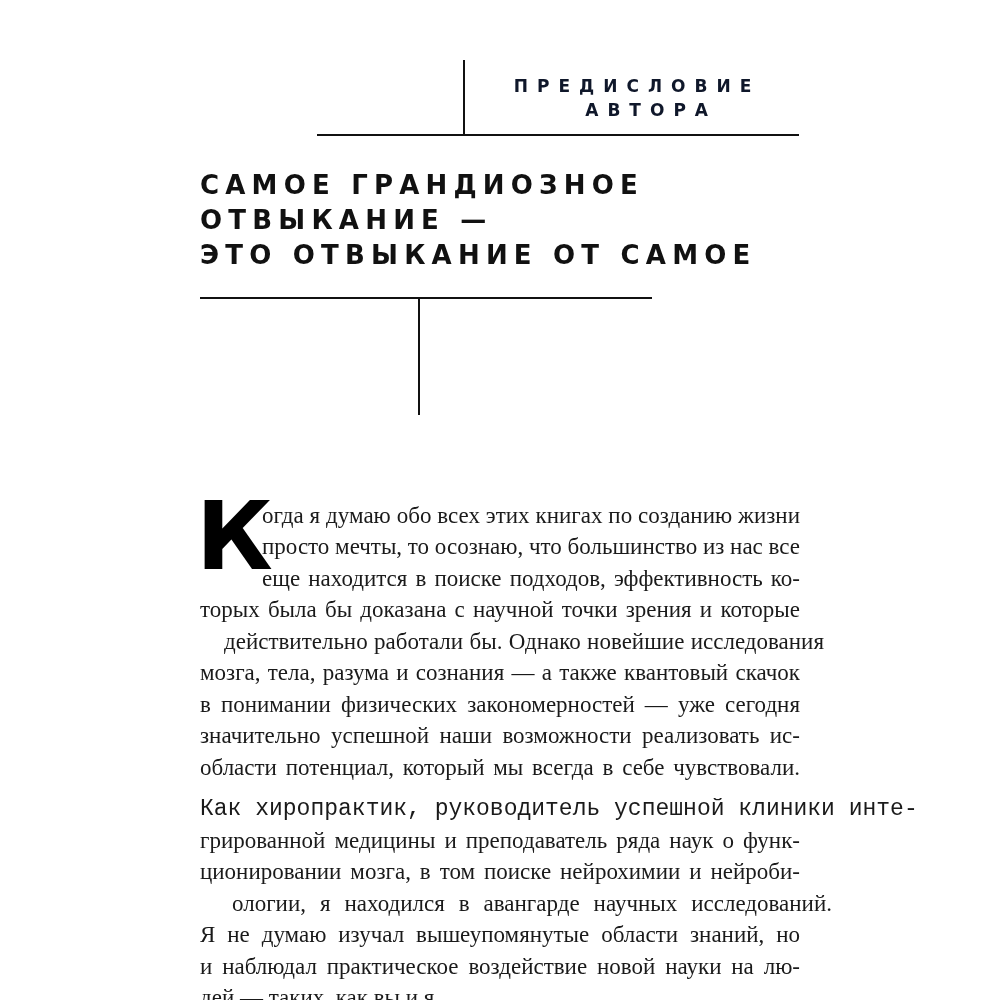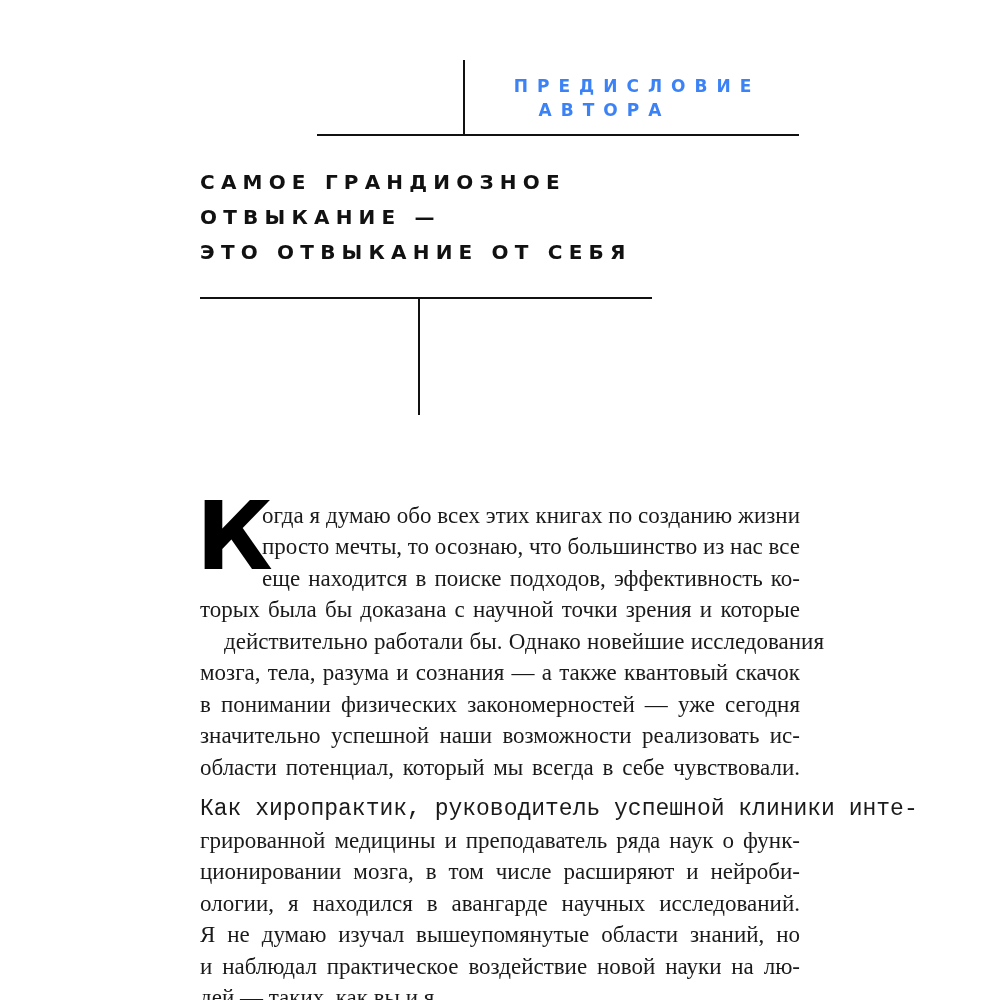--- a/index.html
+++ b/index.html
@@ -1,49 +1,49 @@
 <!DOCTYPE html>
 <html><head>
 <meta charset="utf-8">
 <style>
   html, body { margin:0; padding:0; background:#ffffff; }
   body { width:1000px; height:1000px; position:relative; overflow:hidden; color:#111; }
   .line { position:absolute; background:#111; }
-  .kicker { position:absolute; font-family:"DejaVu Sans", sans-serif; font-weight:bold; font-size:17px; letter-spacing:9px; text-align:center; color:#3b82f6; }
-  .title-line { position:absolute; left:200px; font-family:"DejaVu Sans", sans-serif; font-weight:bold; font-size:20px; letter-spacing:6.2px; color:#111; white-space:nowrap; }
+  .kicker { position:absolute; font-family:"DejaVu Sans", sans-serif; font-weight:bold; font-size:17px; letter-spacing:9px; text-align:center; color:#0f172a; }
+  .title-line { position:absolute; left:200px; font-family:"DejaVu Sans", sans-serif; font-weight:bold; font-size:26px; letter-spacing:6.2px; color:#111; white-space:nowrap; }
   .body-line { position:absolute; left:200px; width:600px; font-family:"Liberation Serif", serif; font-size:23px; color:#1a1a1a; white-space:nowrap; text-align:justify; text-align-last:justify; }
   .dropcap { position:absolute; left:196px; top:490px; font-family:"DejaVu Sans", sans-serif; font-weight:bold; font-size:94px; line-height:94px; color:#000; }
 </style>
 </head>
 <body>
 
 <div class="line" style="left:463px; top:60px; width:2px; height:76px;"></div>
 <div class="line" style="left:317px; top:134px; width:482px; height:2px;"></div>
 
 <div class="kicker" style="left:492px; top:76px; width:290px;">ПРЕДИСЛОВИЕ</div>
-<div class="kicker" style="left:492px; top:100px; width:225px;">АВТОРА</div>
+<div class="kicker" style="left:492px; top:100px; width:225px;text-align:right;">АВТОРА</div>
 
 <div class="title-line" style="top:170px;">САМОЕ ГРАНДИОЗНОЕ</div>
 <div class="title-line" style="top:205px;">ОТВЫКАНИЕ —</div>
-<div class="title-line" style="top:240px;">ЭТО ОТВЫКАНИЕ ОТ СЕБЯ</div>
+<div class="title-line" style="top:240px;">ЭТО ОТВЫКАНИЕ ОТ САМОЕ</div>
 
 <div class="line" style="left:200px; top:297px; width:452px; height:2px;"></div>
 <div class="line" style="left:418px; top:298px; width:2px; height:117px;"></div>
 
 <div class="dropcap">К</div>
 
 <div class="body-line" style="top:503px; left:262px; width:538px;">огда я думаю обо всех этих книгах по созданию жизни</div>
 <div class="body-line" style="top:534px; left:262px; width:538px;">просто мечты, то осознаю, что большинство из нас все</div>
 <div class="body-line" style="top:566px; left:262px; width:538px;">еще находится в поиске подходов, эффективность ко-</div>
 <div class="body-line" style="top:597px;">торых была бы доказана с научной точки зрения и которые</div>
 <div class="body-line" style="top:629px;margin-left:24px;">действительно работали бы. Однако новейшие исследования</div>
 <div class="body-line" style="top:660px;">мозга, тела, разума и сознания — а также квантовый скачок</div>
 <div class="body-line" style="top:692px;">в понимании физических закономерностей — уже сегодня</div>
 <div class="body-line" style="top:723px;">значительно успешной наши возможности реализовать ис-</div>
 <div class="body-line" style="top:755px;">области потенциал, который мы всегда в себе чувствовали.</div>
 
 <div class="body-line" style="top:796px;font-family:Liberation Mono, monospace;">Как хиропрактик, руководитель успешной клиники инте-</div>
 <div class="body-line" style="top:828px;">грированной медицины и преподаватель ряда наук о функ-</div>
-<div class="body-line" style="top:859px;">ционировании мозга, в том числе расширяют и нейроби-</div>
-<div class="body-line" style="top:891px;">ологии, я находился в авангарде научных исследований.</div>
+<div class="body-line" style="top:859px;">ционировании мозга, в том поиске нейрохимии и нейроби-</div>
+<div class="body-line" style="top:891px;margin-left:32px;">ологии, я находился в авангарде научных исследований.</div>
 <div class="body-line" style="top:922px;">Я не думаю изучал вышеупомянутые области знаний, но</div>
 <div class="body-line" style="top:954px;">и наблюдал практическое воздействие новой науки на лю-</div>
 <div class="body-line" style="top:985px; width:auto; text-align:left; text-align-last:left;">дей — таких, как вы и я.</div>
 
 </body></html>

